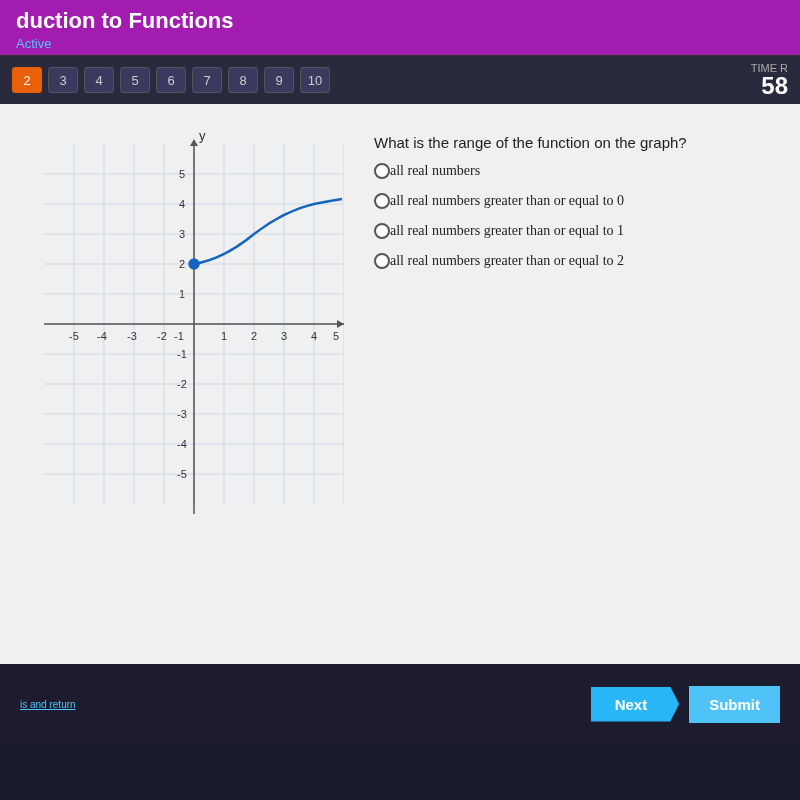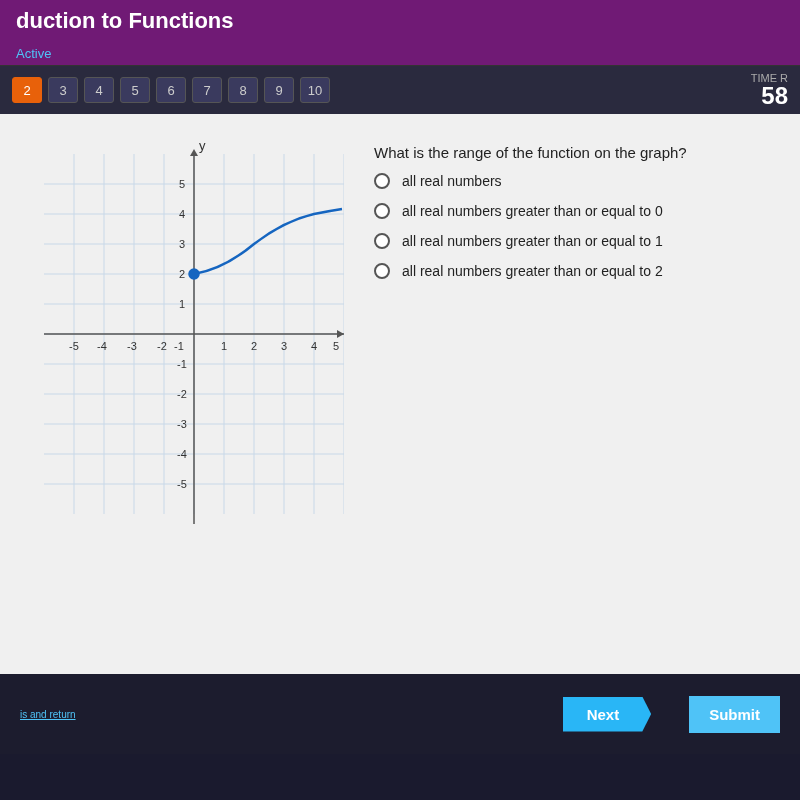--- a/index.html
+++ b/index.html
@@ -6,33 +6,33 @@
     body {
       width: 800px;
       height: 800px;
       overflow: hidden;
       font-family: Arial, sans-serif;
       background: #1a1a2e;
     }
 
     
     .header {
-      background: #701a75;
+      background: #a21caf;
       padding: 8px 20px 4px 16px;
       border-bottom: 1px solid #333;
     }
     .header-title {
       color: #ffffff;
       font-size: 22px;
       font-weight: bold;
     }
     .header-subtitle {
       color: #4fc3f7;
       font-size: 13px;
-      margin-top: 12px;
+      margin-top: 2px;
     }
 
     
     .nav-bar {
       background: #2a2a3e;
       display: flex;
       align-items: center;
       padding: 6px 12px;
       gap: 6px;
       justify-content: space-between;
@@ -98,23 +98,24 @@
       padding-top: 10px;
     }
     .question-text {
       font-size: 15px;
       color: #222;
       margin-bottom: 12px;
     }
     .option {
       display: flex;
       align-items: center;
-      gap: 12px;
+      gap: 0;
       margin-bottom: 14px;
       cursor: pointer;
+      font-family: Liberation Serif, serif;
     }
     .radio-circle {
       width: 16px;
       height: 16px;
       border-radius: 50%;
       border: 2px solid #555;
       background: white;
       flex-shrink: 0;
     }
     .option-text {
@@ -154,21 +155,20 @@
       padding-right: 32px;
     }
     .submit-btn {
       background: #4fc3f7;
       color: white;
       border: none;
       padding: 10px 20px;
       font-size: 15px;
       font-weight: bold;
       cursor: pointer;
-      margin-left: 28px;
     }
 
     svg text {
       font-family: Arial, sans-serif;
     }
   </style>
 </head>
 <body>
 
 <div class="header">

